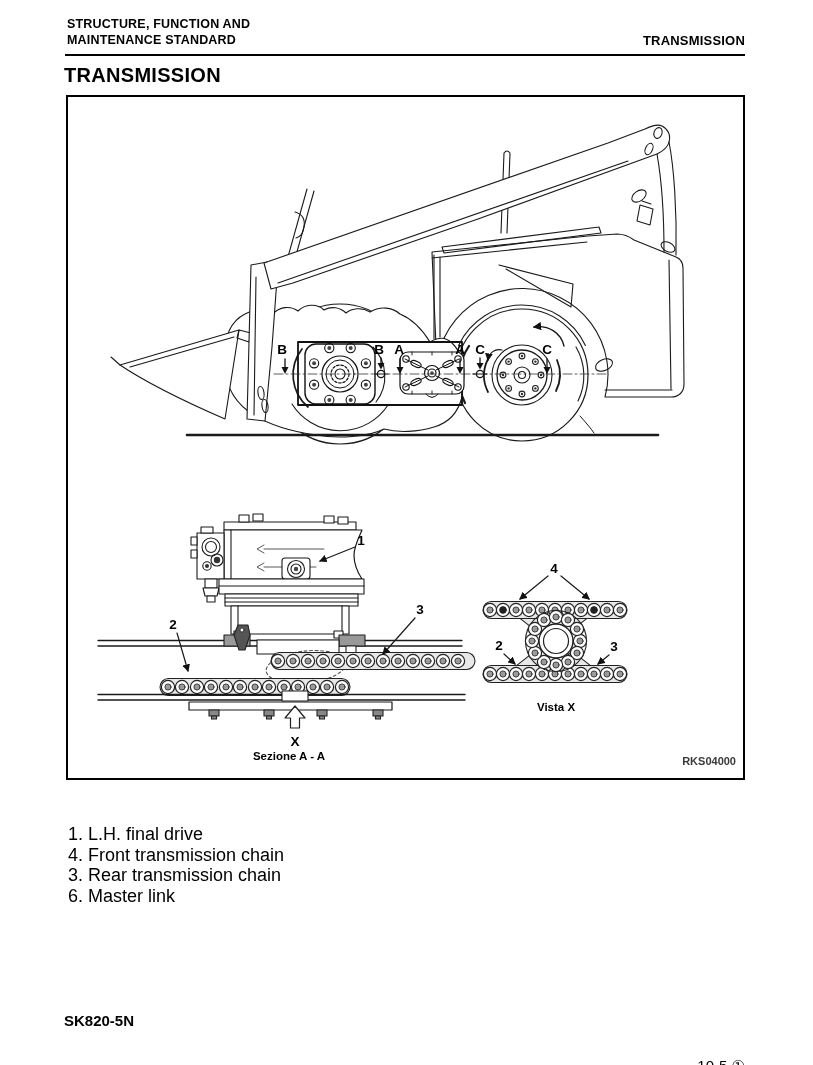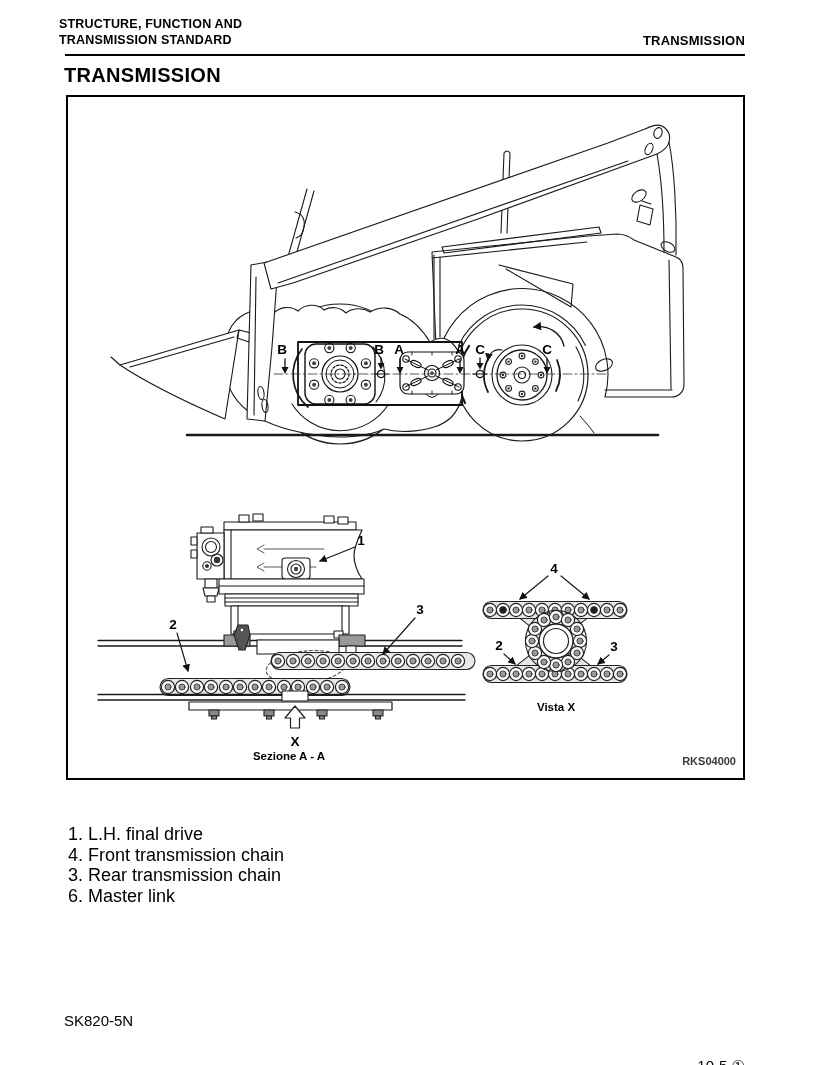--- a/index.html
+++ b/index.html
@@ -1,35 +1,35 @@
 <!DOCTYPE html>
 <html><head>
 <meta charset="utf-8">
 <style>
   html,body{margin:0;padding:0;background:#fff;}
   body{width:813px;height:1065px;position:relative;font-family:"Liberation Sans",sans-serif;color:#000;}
-  .hdr-left{position:absolute;left:59px;top:16px;font-size:12.5px;font-weight:bold;line-height:16px;letter-spacing:.2px;}
+  .hdr-left{position:absolute;left:67px;top:16px;font-size:12.5px;font-weight:bold;line-height:16px;letter-spacing:.2px;}
   .hdr-right{position:absolute;right:68px;top:33px;font-size:13px;font-weight:bold;letter-spacing:.2px;}
   .hdr-rule{position:absolute;left:65px;top:54px;width:680px;height:2px;background:#000;}
   .page-title{position:absolute;left:64px;top:64px;font-size:20px;font-weight:bold;letter-spacing:.3px;}
   .fig-box{position:absolute;left:66px;top:95px;width:675px;height:681px;border:2px solid #000;}
   .legend{position:absolute;left:68px;top:824px;font-size:18px;line-height:20.5px;}
-  .footer-model{position:absolute;left:64px;top:1012px;font-size:15px;}
+  .footer-model{position:absolute;left:64px;top:1012px;font-size:15px;font-weight:bold;}
   .footer-page{position:absolute;right:68px;top:1011px;font-size:15px;margin-top:46px;}
   svg text{font-family:"Liberation Sans",sans-serif;}
   .lbl{font-weight:bold;font-size:13.5px;}
   .cap{font-weight:bold;font-size:11.5px;}
   .code{font-weight:bold;font-size:11px;fill:#3a3a3a;}
 </style>
 </head>
 <body>
 
 <div class="hdr-left">
   <div>STRUCTURE, FUNCTION AND</div>
-  <div>TRANSMISSION STANDARD</div>
+  <div>MAINTENANCE STANDARD</div>
 </div>
 <div class="hdr-right">TRANSMISSION</div>
 <div class="hdr-rule"></div>
 
 <h1 class="page-title" style="margin:0">TRANSMISSION</h1>
 
 <div class="fig-box">
 <svg width="671" height="677" viewBox="0 0 671 677" fill="none" stroke-linejoin="round" stroke-linecap="round">
   <defs>
     <marker id="arr" viewBox="0 0 10 10" refX="8.5" refY="5" markerWidth="6.5" markerHeight="6.5" orient="auto-start-reverse">

